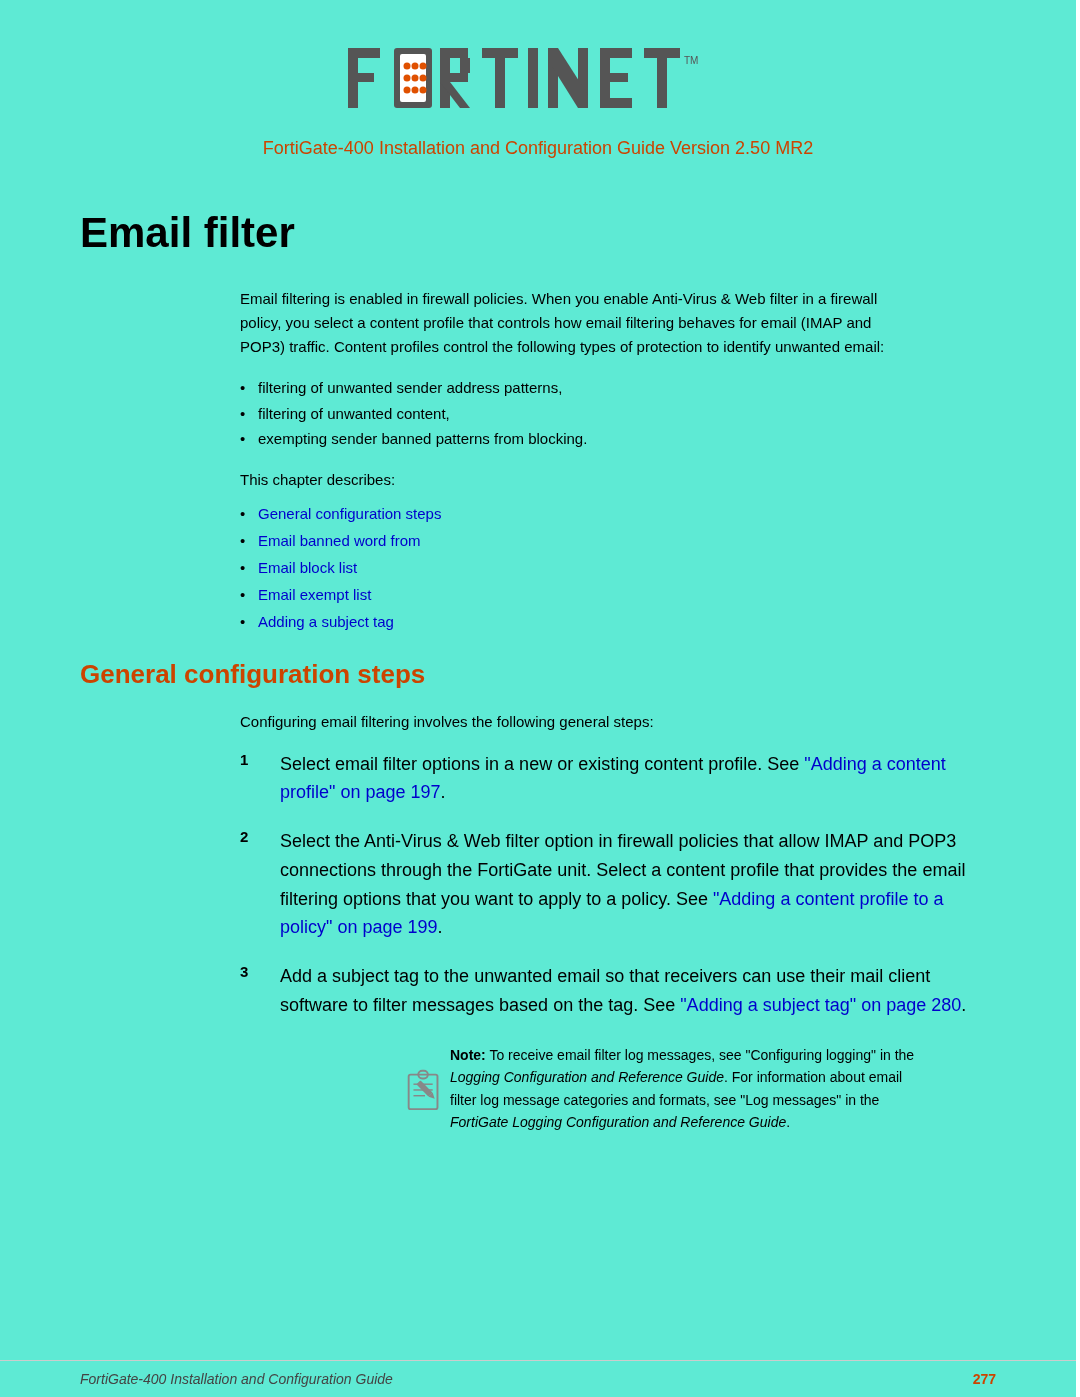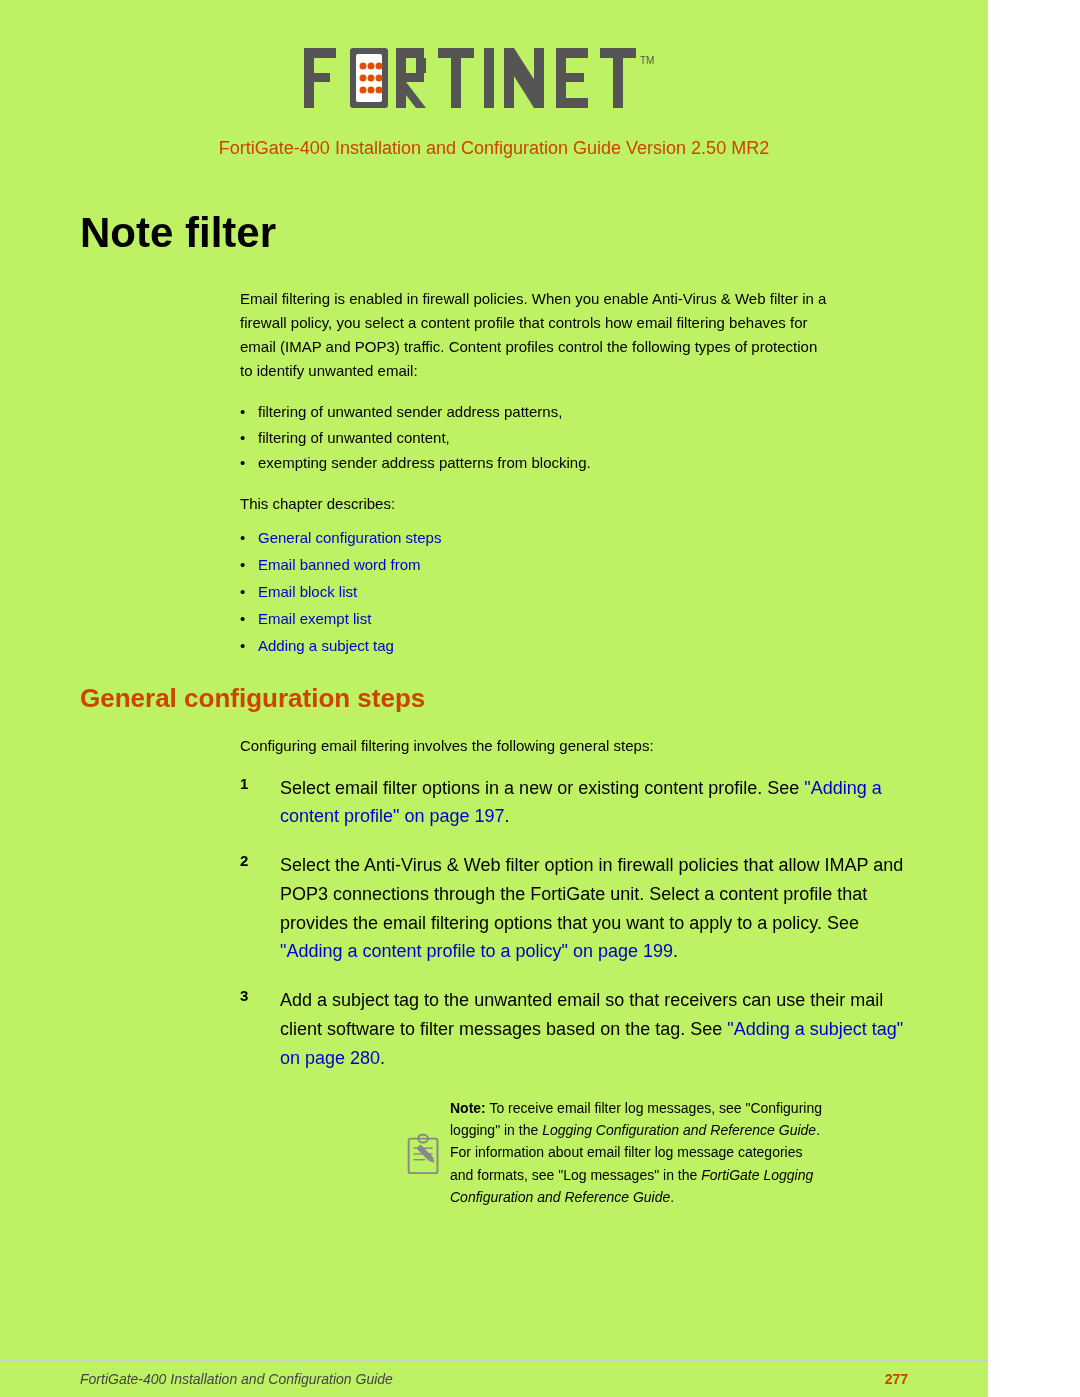--- a/index.html
+++ b/index.html
@@ -11,23 +11,23 @@
     body {
       background: #ffffff;
       font-family: Arial, Helvetica, sans-serif;
       width: 1080px;
       min-height: 1397px;
       position: relative;
       color: #000000;
     }
 
     .page {
-      width: 988px;
+      width: 1076px;
       min-height: 1397px;
-      background: #bef264;
+      background: #5eead4;
       padding: 0;
       position: relative;
     }
 
     
     .header {
       display: flex;
       flex-direction: column;
       align-items: center;
       padding-top: 40px;
@@ -282,29 +282,29 @@
 
           <text x="336" y="24" font-size="10" fill="#555" font-family="Arial">TM</text>
         </svg>
       </div>
     </div>
     <div class="subtitle">FortiGate-400 Installation and Configuration Guide Version 2.50 MR2</div>
   </div>
 
   <div class="content">
 
-    <h1 class="chapter-title">Note filter</h1>
+    <h1 class="chapter-title">Email filter</h1>
 
     <div class="intro-block">
       <p class="intro-text">Email filtering is enabled in firewall policies. When you enable Anti-Virus &amp; Web filter in a firewall policy, you select a content profile that controls how email filtering behaves for email (IMAP and POP3) traffic. Content profiles control the following types of protection to identify unwanted email:</p>
 
       <ul class="bullet-list">
         <li>filtering of unwanted sender address patterns,</li>
         <li>filtering of unwanted content,</li>
-        <li>exempting sender address patterns from blocking.</li>
+        <li>exempting sender banned patterns from blocking.</li>
       </ul>
 
       <p class="chapter-describes">This chapter describes:</p>
 
       <ul class="link-list">
         <li><a href="#">General configuration steps</a></li>
         <li><a href="#">Email banned word from</a></li>
         <li><a href="#">Email block list</a></li>
         <li><a href="#">Email exempt list</a></li>
         <li><a href="#">Adding a subject tag</a></li>

